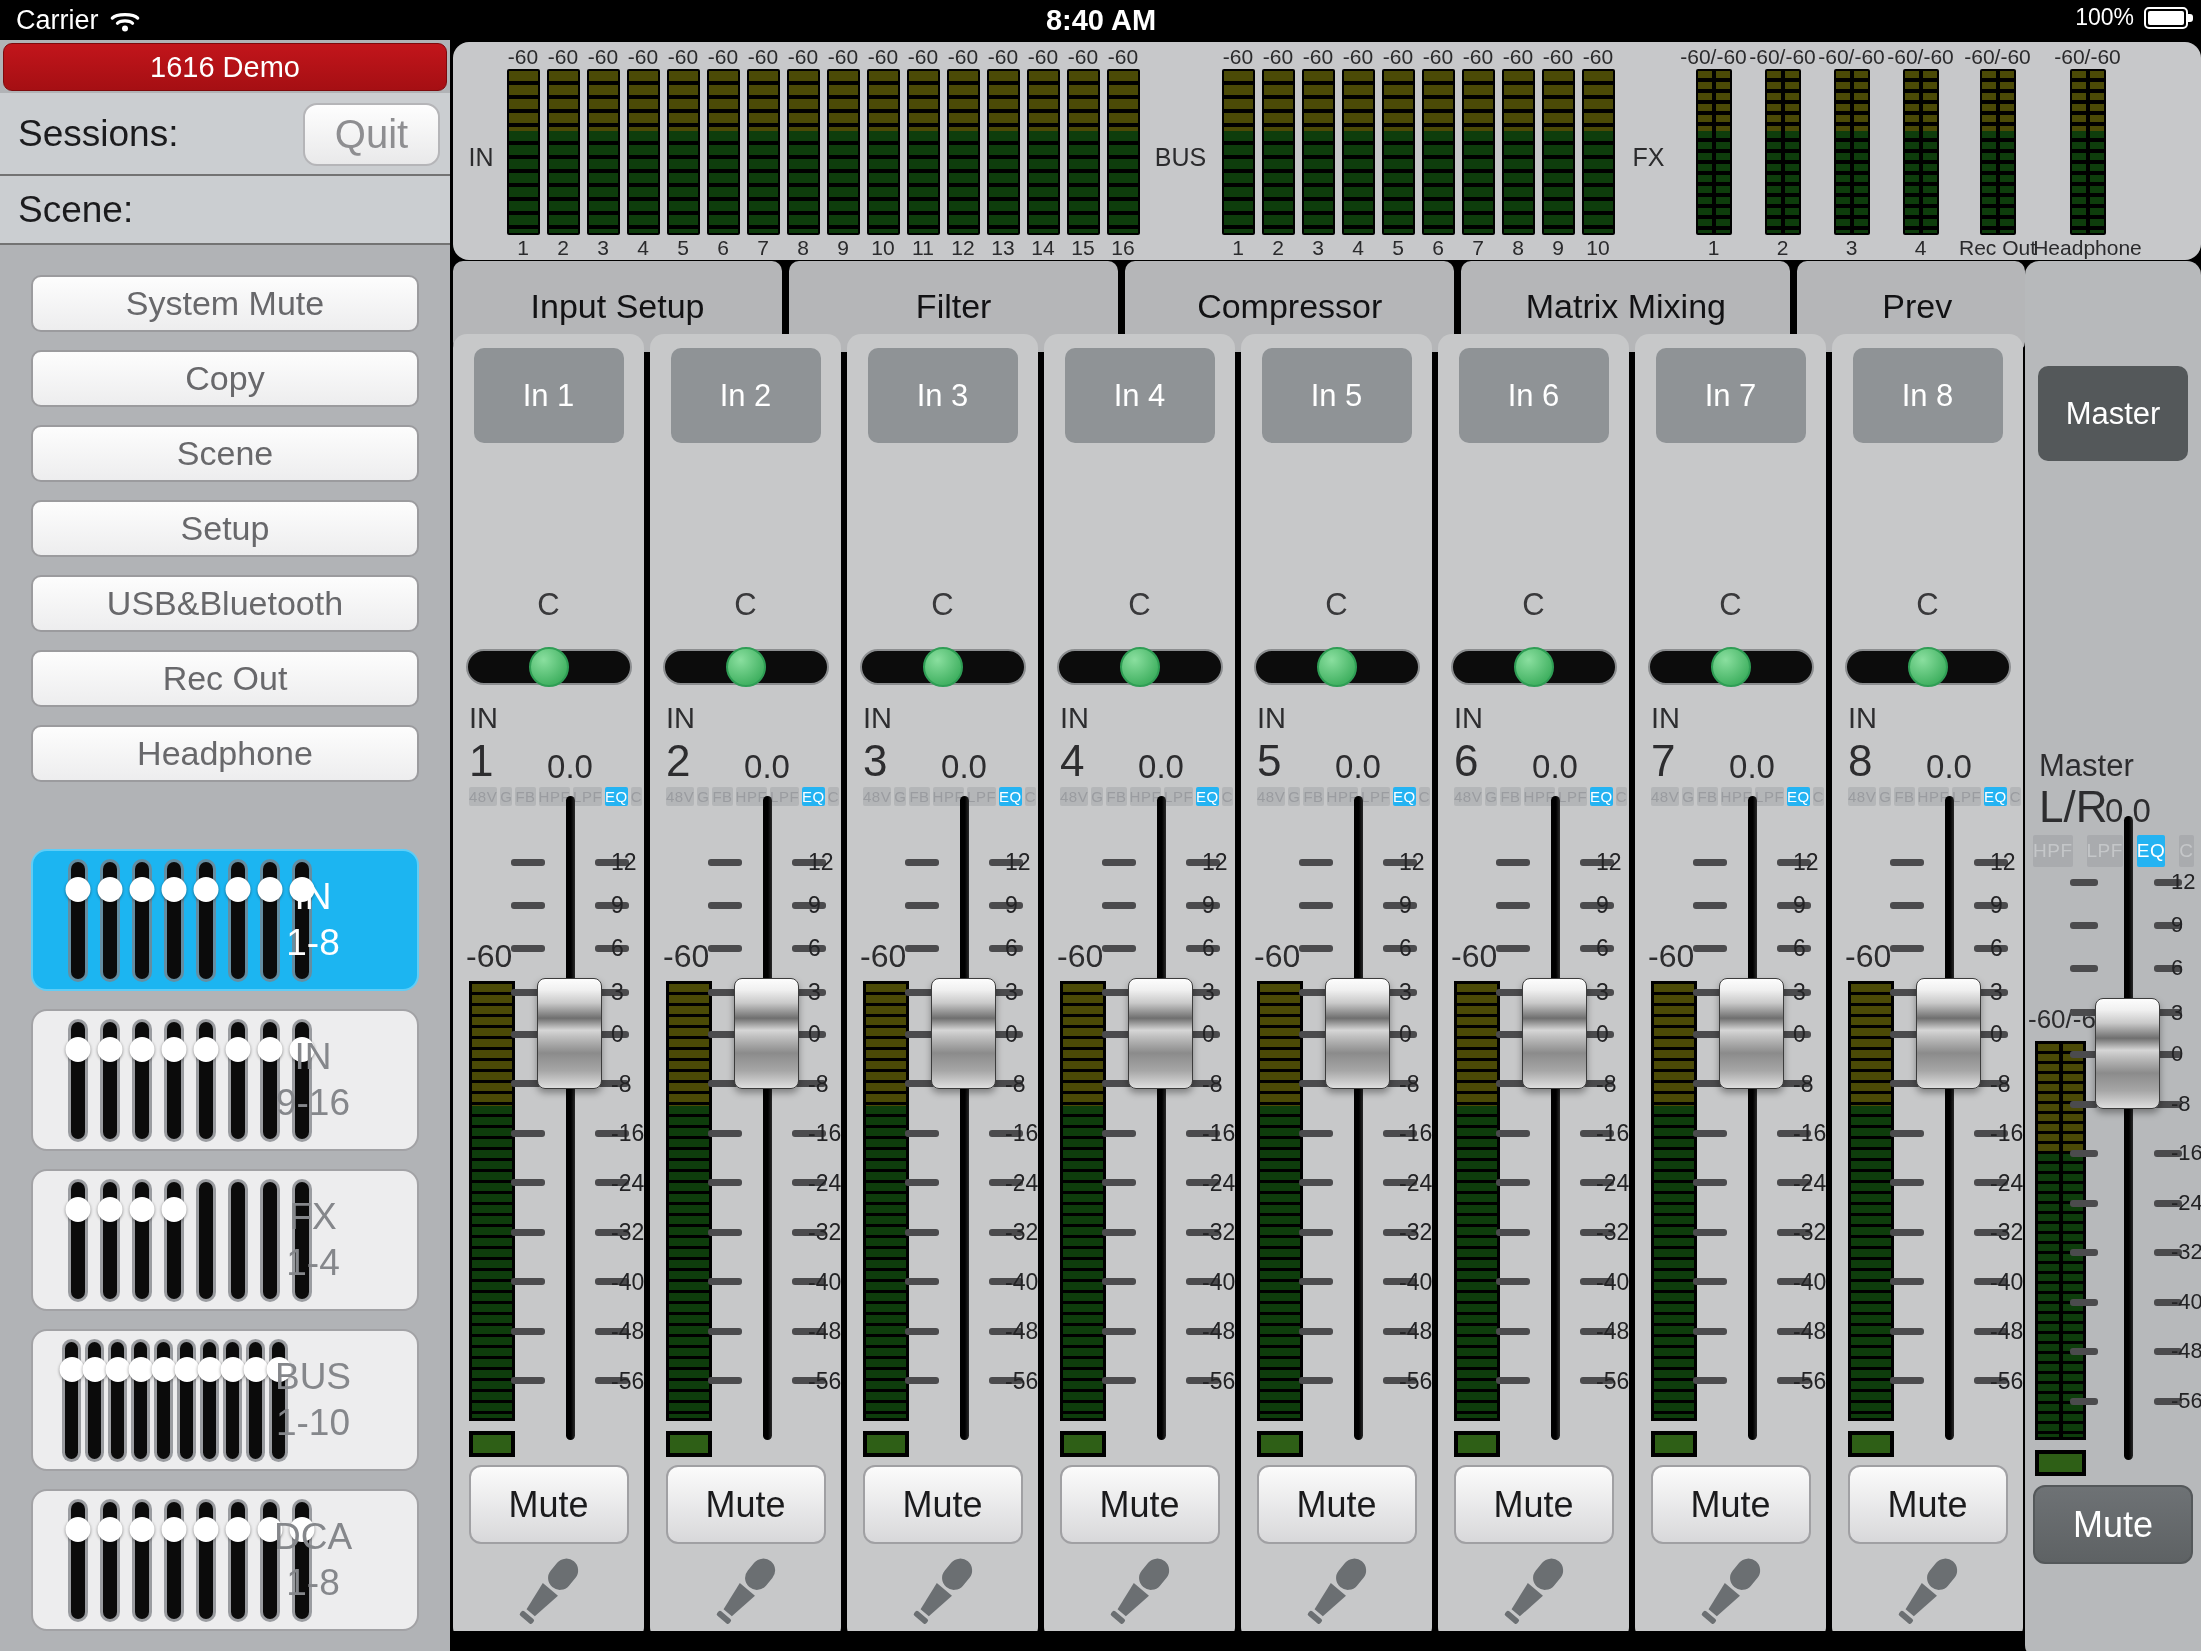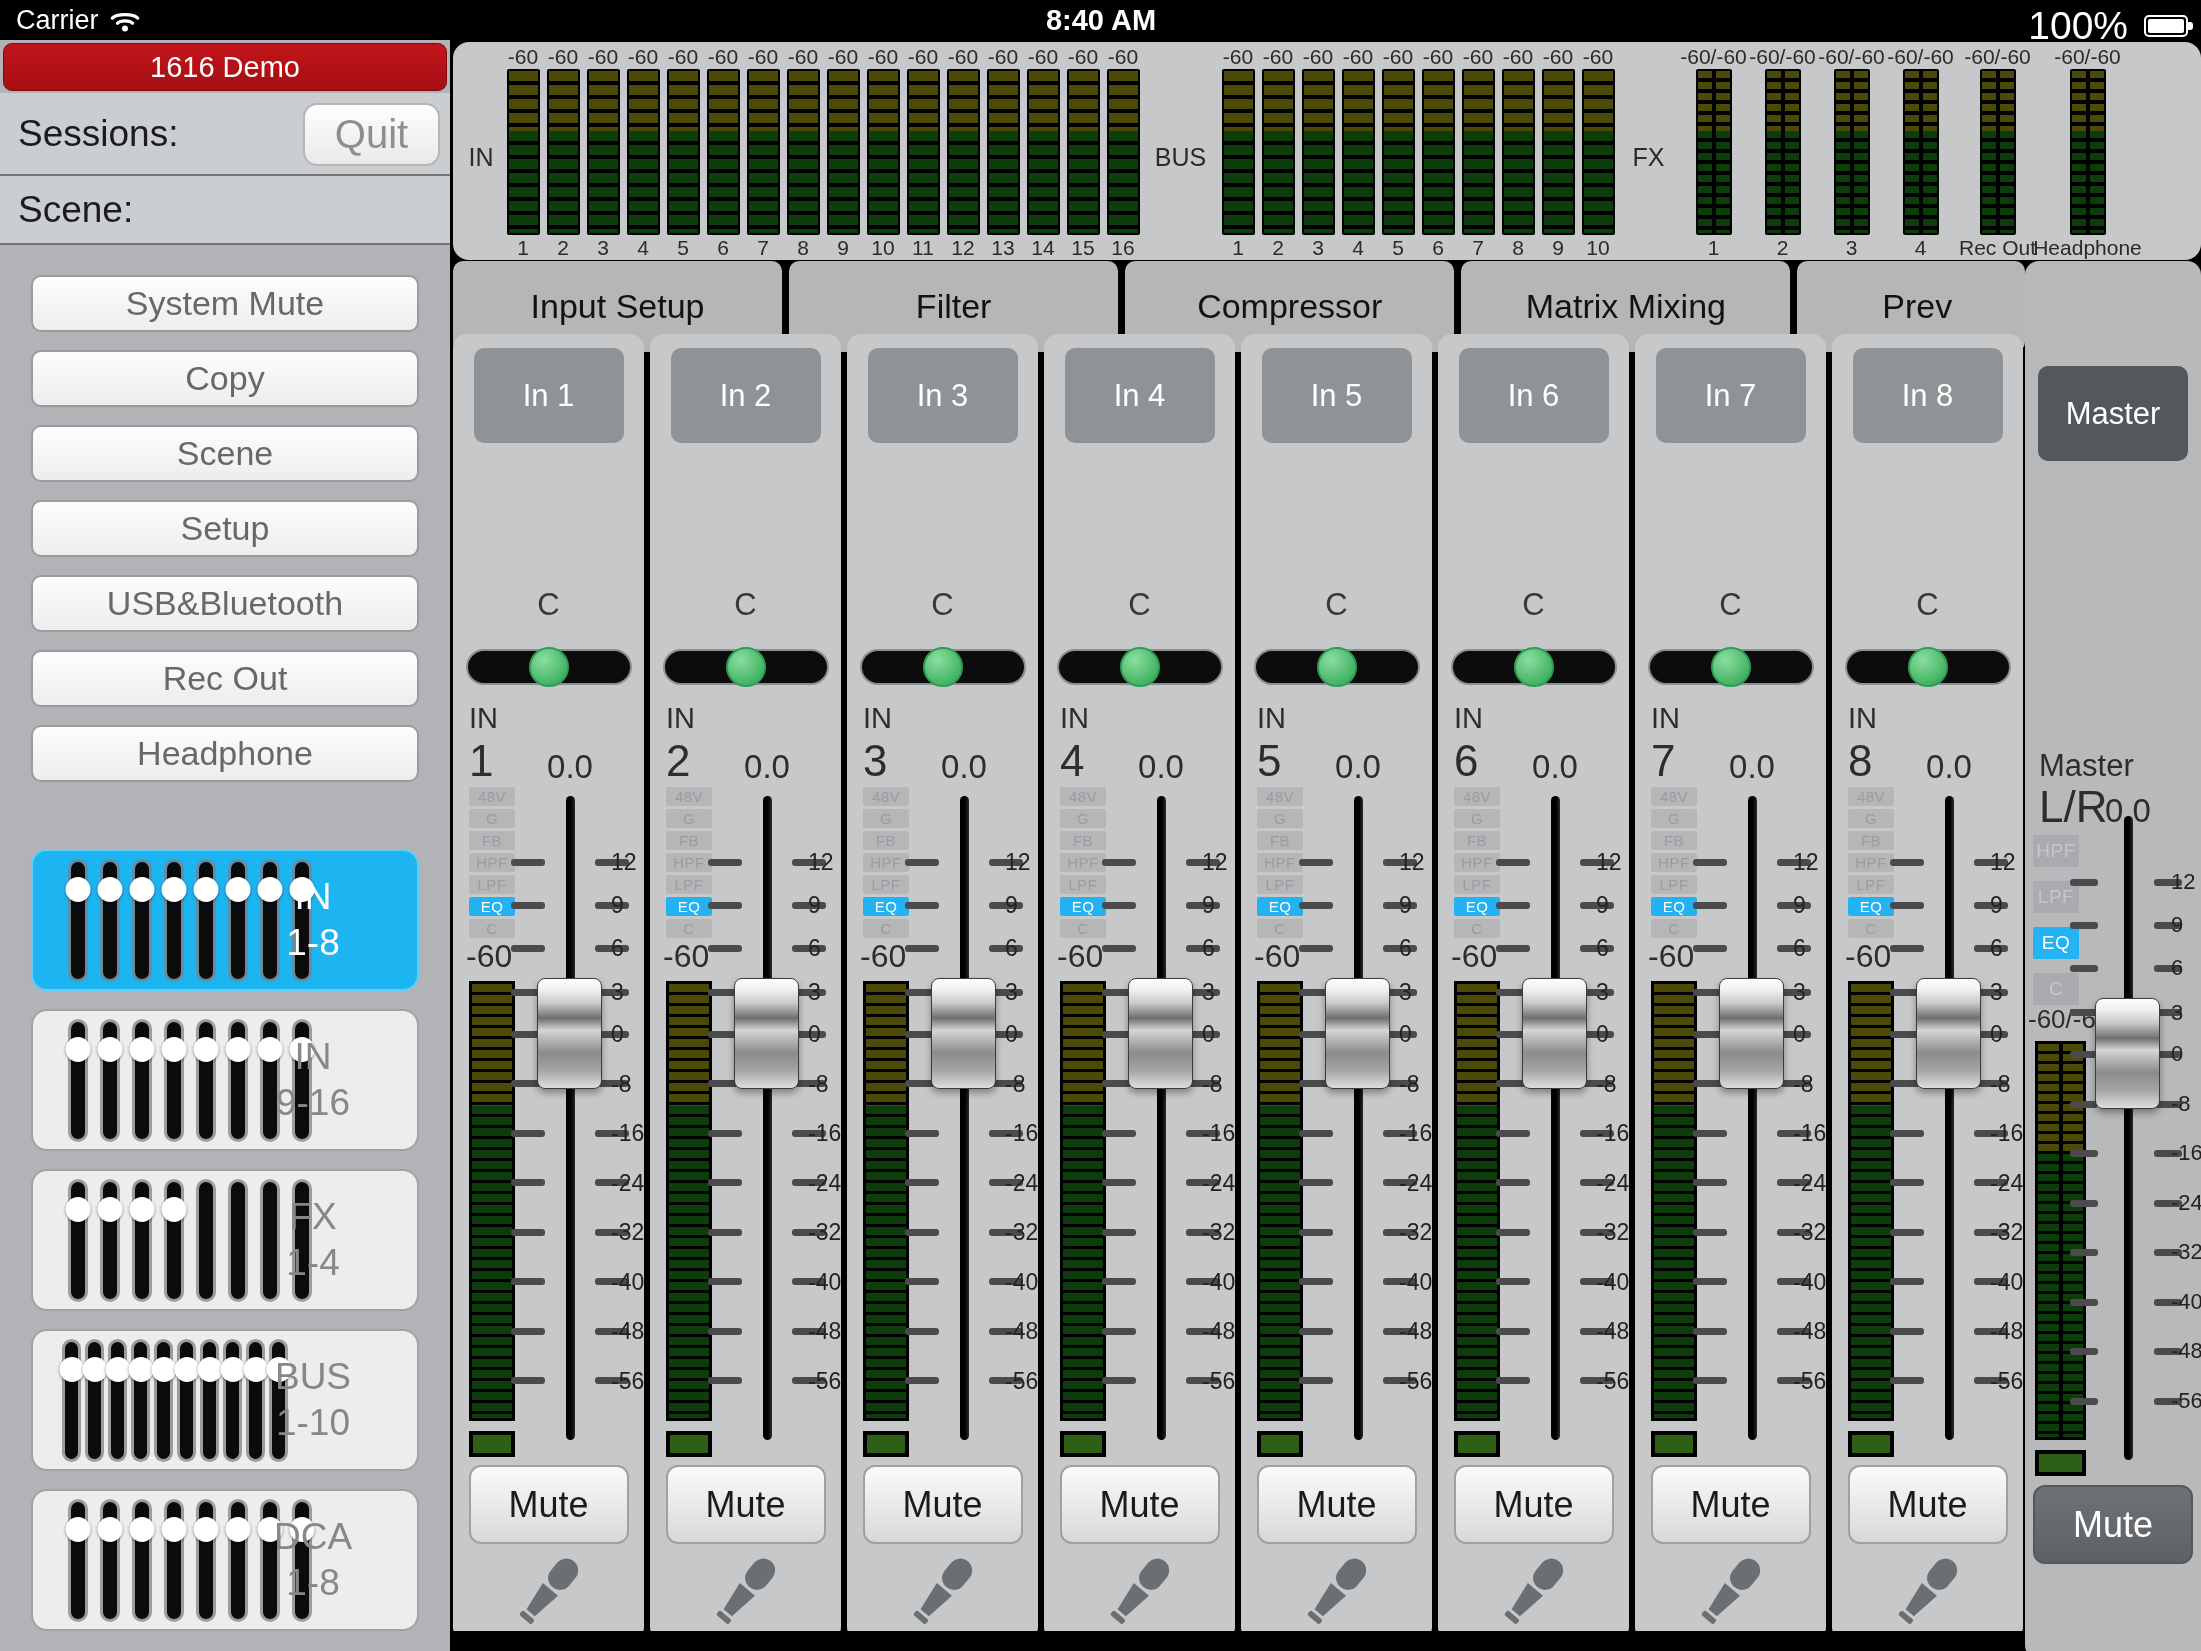--- a/index.html
+++ b/index.html
@@ -2,21 +2,21 @@
 <html><head>
 <meta charset="utf-8">
 <style>
   html,body{margin:0;padding:0;width:2202px;height:1651px;background:#000;overflow:hidden;
     font-family:"Liberation Sans",sans-serif;-webkit-font-smoothing:antialiased;}
   *{box-sizing:border-box;}
   
   .status{position:absolute;top:0;left:0;width:2202px;height:40px;color:#fff;}
   .st-left{position:absolute;left:16px;top:5px;display:flex;align-items:center;gap:10px;font-size:27px;}
   .st-time{position:absolute;left:50%;transform:translateX(-50%);top:4px;font-size:29px;font-weight:700;}
-  .st-right{position:absolute;right:14px;top:4px;display:flex;align-items:center;gap:16px;font-size:39px;margin-left:8px;}
+  .st-right{position:absolute;right:14px;top:4px;display:flex;align-items:center;gap:10px;font-size:23px;margin-left:8px;}
   .bat{width:44px;height:22px;border:2px solid #fff;border-radius:5px;position:relative;}
   .bat-fill{position:absolute;left:2px;top:2px;bottom:2px;right:2px;background:#fff;border-radius:2px;}
   .bat:after{content:"";position:absolute;right:-7px;top:5px;width:5px;height:8px;background:#fff;border-radius:0 3px 3px 0;}
   
   .sidebar{position:absolute;left:0;top:40px;width:450px;height:1612px;background:#b1b3b6;}
   .banner{margin:3px 3px 0;height:48px;border-radius:9px;background:linear-gradient(#c2151b,#a50f13);
     border:1px solid #7e0a0d;color:#fff;display:flex;align-items:center;justify-content:center;font-size:29px;}
   .srow{position:relative;background:#cbced1;border-bottom:2px solid #737373;}
   .srow.sessions{height:83px;margin-top:2px;}
   .srow.scene{height:69px;}
@@ -72,21 +72,21 @@
   .pan{position:absolute;top:315px;left:50%;transform:translateX(-50%);width:166px;height:36px;
     background:#0c0c0c;border-radius:18px;border:2px solid #8c8e90;}
   .pan-knob{position:absolute;left:50%;top:50%;transform:translate(-50%,-50%);width:40px;height:40px;border-radius:50%;
     background:radial-gradient(circle at 35% 30%,#8adf9f,#41b161 75%);border:2px solid #2f9e55;}
   .sec{position:absolute;top:368px;left:16px;font-size:29px;color:#2d2d2f;}
   .num{position:absolute;top:402px;left:16px;font-size:44px;color:#2d2d2f;}
   .val{position:absolute;top:414px;left:117px;transform:translateX(-50%);font-size:33px;color:#2d2d2f;}
   .master .sec{top:487px;left:14px;font-size:31px;}
   .master .num{top:521px;left:14px;}
   .master .val{top:531px;left:103px;}
-  .badges{position:absolute;top:453px;left:16px;width:46px;display:flex;flex-direction:column;gap:3px;text-align:right;}
+  .badges{position:absolute;top:453px;left:16px;width:46px;display:flex;flex-direction:row;gap:3px;text-align:right;}
   .badge{height:19px;background:#b4b6b8;color:#9a9ca0;font-size:15px;letter-spacing:0.5px;border-radius:2px;
     display:flex;align-items:center;justify-content:center;}
   .badge.active{background:#24b3f2;color:#fff;}
   .master .badges{top:574px;left:8px;gap:14px;}
   .master .badge{height:32px;font-size:19px;background:#a9abae;color:#c5c7c9;}
   .master .badge.active{background:#24b3f2;color:#fff;}
   .peak{position:absolute;top:604px;left:13px;font-size:32px;color:#2d2d2f;white-space:nowrap;}
   .master .peak{top:743px;left:3px;font-size:26px;}
   .meter-v{position:absolute;top:647px;left:16px;width:46px;height:440px;background:#000;padding:3px;}
   .meter-v .m-olive{height:28%;background:repeating-linear-gradient(to bottom,#4b4a06 0 8px,#000 8px 11px);}

